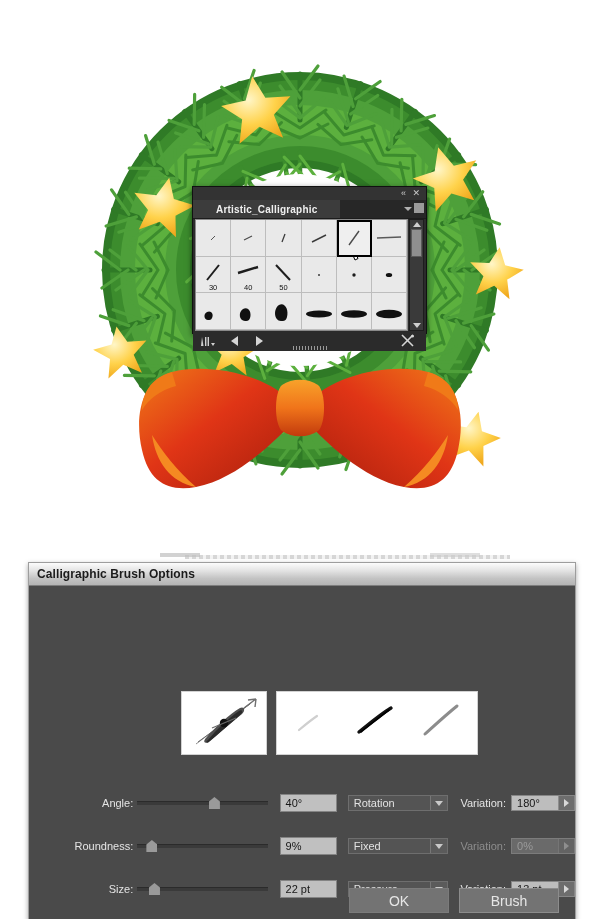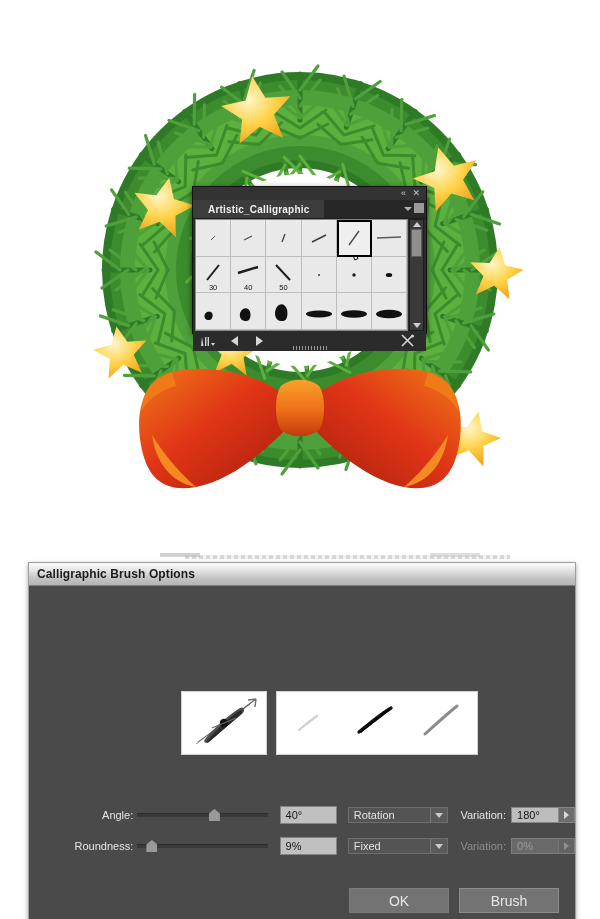--- a/index.html
+++ b/index.html
@@ -29,21 +29,21 @@
     position:absolute; top:0px; font-size:9px; line-height:13px; color:#c8c8c8;
     cursor:pointer; user-select:none;
   }
   #panel-collapse { right:21px; letter-spacing:-1px; }
   #panel-close { right:6px; }
   #panel-tabbar {
     height:18px; background:#2f2f2f; display:flex; align-items:stretch;
     border-bottom:1px solid #1c1c1c;
   }
   #panel-tab {
-    background:#3c3c3c; padding:0 15px; display:flex; align-items:center;
+    background:#3c3c3c; padding:0 23px; display:flex; align-items:center;
     font-weight:bold; font-size:10px; color:#efefef;
     letter-spacing:.2px; white-space:nowrap;
   }
   #panel-tab-rest { flex:1; background:#272727; position:relative; }
   #panel-menu-arrow {
     position:absolute; right:14px; top:50%; transform:translateY(-50%);
     width:0;height:0;border-left:4px solid transparent;border-right:4px solid transparent;
     border-top:4px solid #b0b0b0;
   }
   #panel-corner-btn {
@@ -123,21 +123,21 @@
     font-family:"Liberation Sans",sans-serif;
   }
 
   
   #preview-area { position:absolute; left:0; top:105px; width:100%; display:flex; gap:9px; padding-left:152px; }
   #brush-preview { width:84px; height:62px; background:#fff; border:1px solid #d2d2d2; }
   #stroke-preview { width:200px; height:62px; background:#fff; border:1px solid #d2d2d2; }
 
   
   .ctrl-row { position:absolute; left:0; width:100%; display:flex; align-items:center; height:18px; }
-  #row-angle { top:220px; }
+  #row-angle { top:208px; }
   #row-roundness { top:251px; }
   #row-size { top:294px; }
 
   .ctrl-label { width:108px; text-align:right; padding-right:4px; font-size:11px; color:#e4e4e4; }
   .slider { position:relative; width:135px; height:16px; display:flex; align-items:center; }
   .slider-track { position:absolute; left:0; right:0; height:3px; background:#3a3a3a; border-top:1px solid #2b2b2b; }
   .slider-thumb {
     position:absolute; width:11px; height:12px; top:2px;
     background:#9a9a9a;
     clip-path:polygon(50% 0%,100% 38%,100% 100%,0% 100%,0% 38%);
@@ -550,20 +550,41 @@
         </span>
         <span class="var-label">Variation:</span>
         <span class="var-field">
           <span>0%</span>
           <span class="var-btn">
               <i></i>
             </span>
         </span>
       </div>
 
+      <div class="ctrl-row" id="row-size">
+        <span class="ctrl-label">Size:</span>
+        <span class="slider">
+          <span class="slider-track"></span>
+          <span class="slider-thumb" style="left:9%"></span>
+        </span>
+        <span class="num-field">22 pt</span>
+        <span class="select">
+          <span>Pressure</span>
+          <span class="select-arrow-btn">
+              <i class="select-arrow"></i>
+            </span>
+        </span>
+        <span class="var-label">Variation:</span>
+        <span class="var-field">
+          <span>13 pt</span>
+          <span class="var-btn">
+              <i></i>
+            </span>
+        </span>
+      </div>
 
       <div id="dialog-buttons">
         <div class="dlg-btn" id="ok-button">OK</div>
         <div class="dlg-btn" id="cancel-button">Brush</div>
       </div>
 
     </div>
   </div>
 
 </div>

